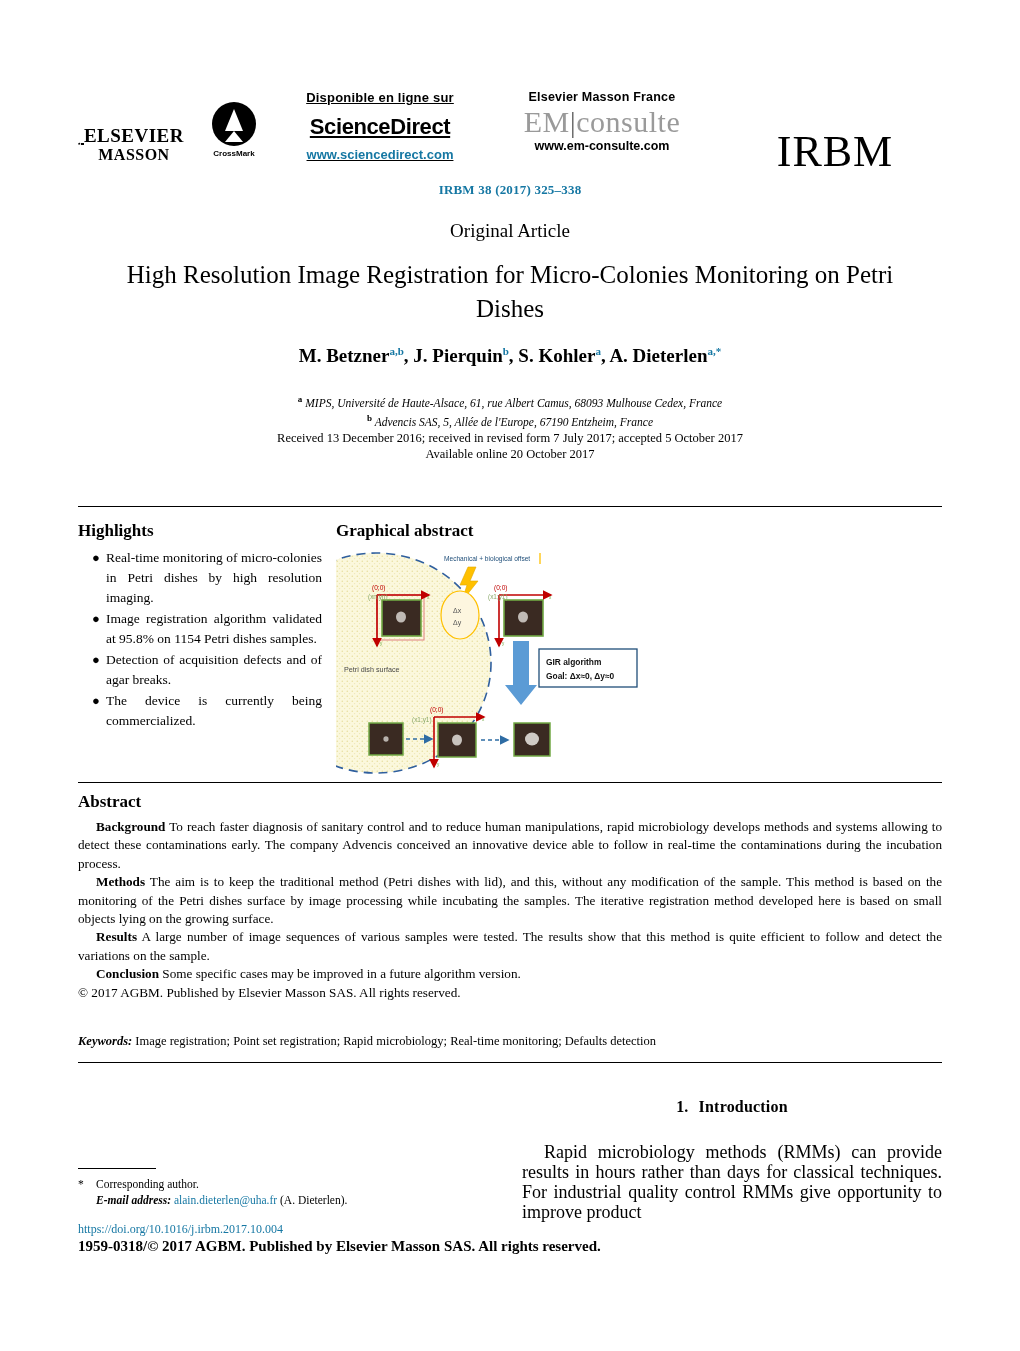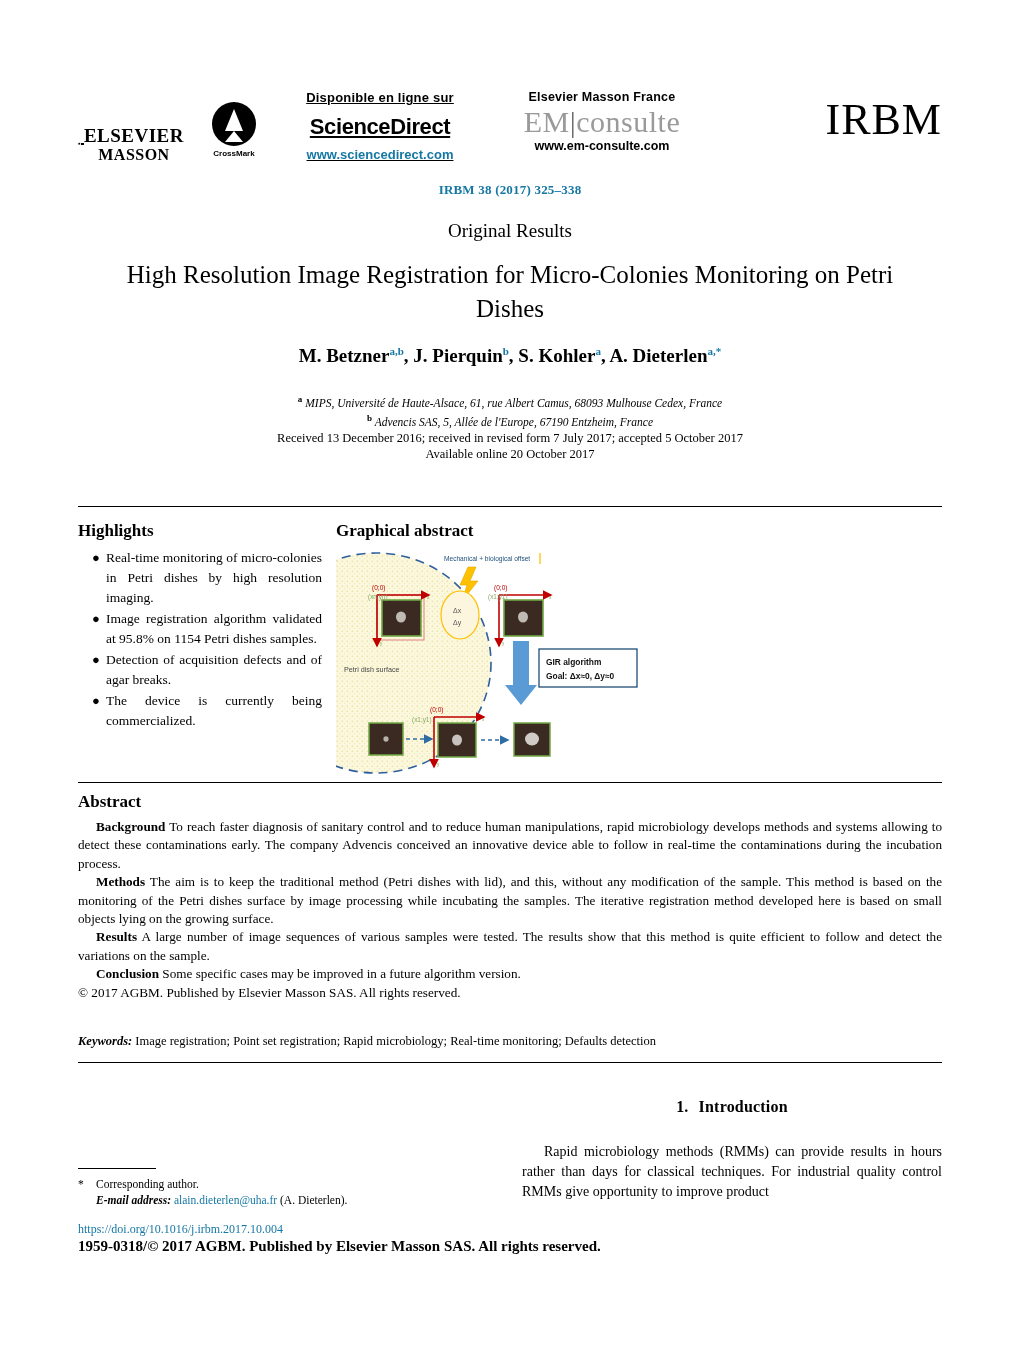--- a/index.html
+++ b/index.html
@@ -87,21 +87,21 @@
     letter-spacing: .5px;
   }
   .em-brand .bar { color:#6e6e6e; font-weight:300; }
   .em-url {
     font-family: "Liberation Sans", sans-serif;
     font-size: 12.5px; font-weight: 700; margin-top: 3px;
   }
 
   .irbm-block {
     flex: 1 1 auto; margin-left: 26px; margin-top: 6px;
-    display:flex; flex-direction: column; align-items: flex-end;
+    display:flex; flex-direction: column; align-items: center; gap: 32px;
   }
   .irbm-rule-top { border-top: 2px solid #000; border-bottom: 1px solid #000; height:4px; }
   .irbm-name {
     font-family: "Liberation Serif", serif;
     font-size: 44px; text-align:center; letter-spacing: 1px;
     line-height: 56px; padding: 4px 0 2px 0;
   }
   .irbm-rule-bot { border-top: 1px solid #000; border-bottom: 2px solid #000; height:4px; }
 
   .journal-ref {
@@ -182,21 +182,21 @@
   .col-right {
     position:absolute; left:522px; top:1098px; width:420px;
     font-family: "Liberation Serif", serif;
   }
   .intro-head {
     font-size: 16px; font-weight: 700; text-align:center; margin-bottom: 26px;
     letter-spacing: .2px;
   }
   .intro-head .num { margin-right: 10px; }
   .intro-para {
-    font-size: 14px; line-height: 20px; text-align: justify; text-indent: 22px;
+    font-size: 18px; line-height: 20px; text-align: justify; text-indent: 22px;
   }
 
   
   .fn-rule { position:absolute; left:78px; top:1168px; width:78px; height:1px; background:#000; }
   .footnote {
     position:absolute; left:78px; top:1176px; width:420px;
     font-family: "Liberation Serif", serif; font-size: 11.5px; line-height: 16px;
   }
   .fn-row { display:flex; }
   .fn-star { flex:0 0 18px; }
@@ -265,21 +265,21 @@
 
     <div class="irbm-block">
       <div class="irbm-rule-top"></div>
       <div class="irbm-name">IRBM</div>
       <div class="irbm-rule-bot"></div>
     </div>
   </div>
 
   <div class="journal-ref">IRBM 38 (2017) 325–338</div>
 
-  <div class="article-type">Original Results</div>
+  <div class="article-type">Original Article</div>
   <div class="title">High Resolution Image Registration for Micro-Colonies Monitoring on Petri Dishes</div>
 
   <div class="authors">
     <span><span>M. Betzner</span><sup>a,b</sup></span>, <span><span>J. Pierquin</span><sup>b</sup></span>, <span><span>S. Kohler</span><sup>a</sup></span>, <span><span>A. Dieterlen</span><sup>a,*</sup></span>
   </div>
 
   <div class="affil">
     <div><sup>a</sup> <span>MIPS, Université de Haute-Alsace, 61, rue Albert Camus, 68093 Mulhouse Cedex, France</span></div>
     <div><sup>b</sup> <span>Advencis SAS, 5, Allée de l'Europe, 67190 Entzheim, France</span></div>
   </div>

